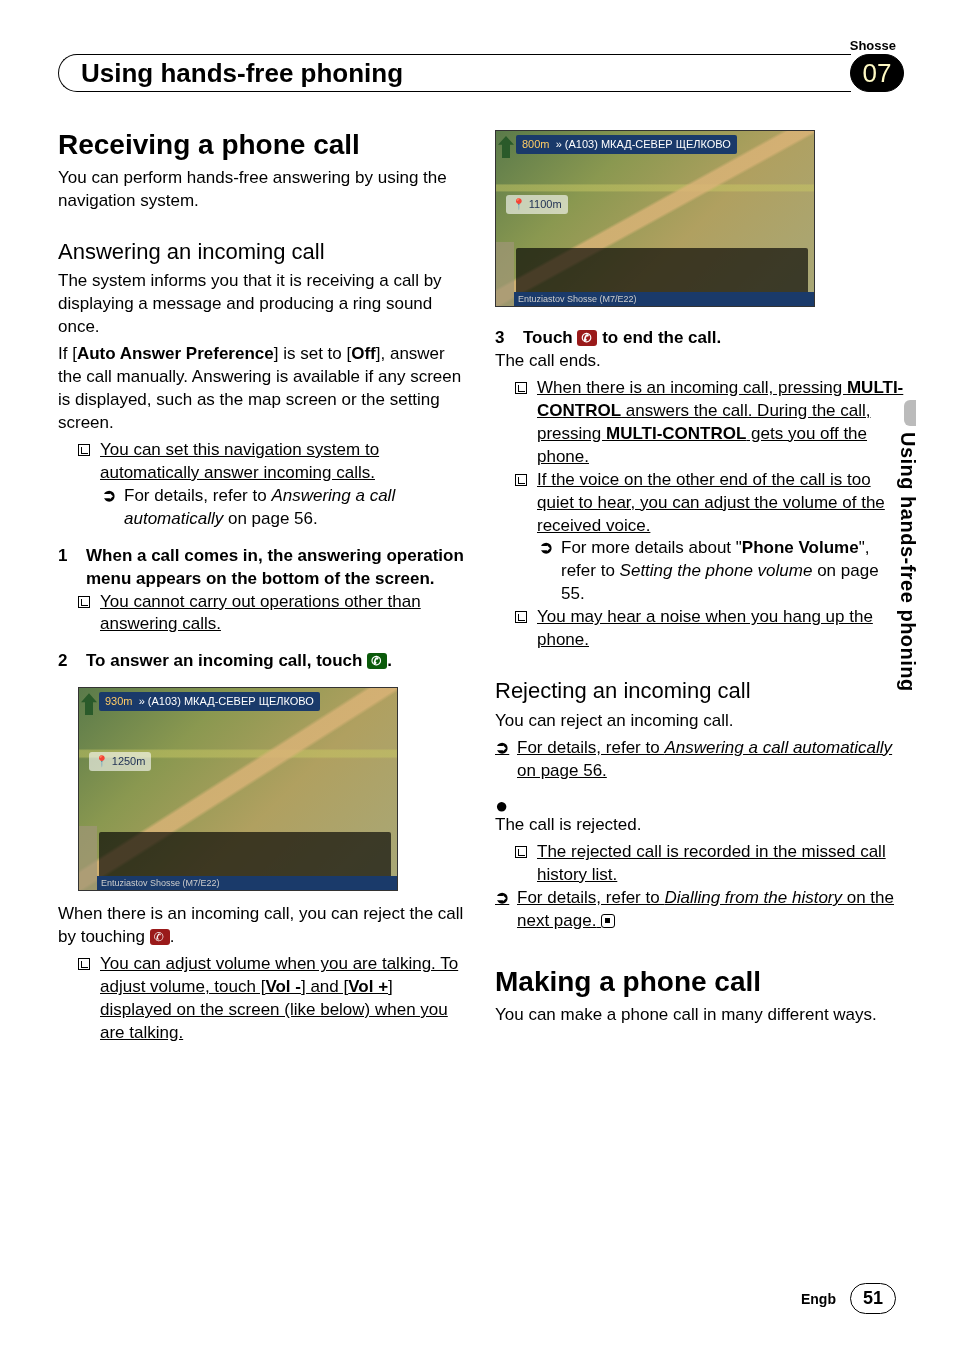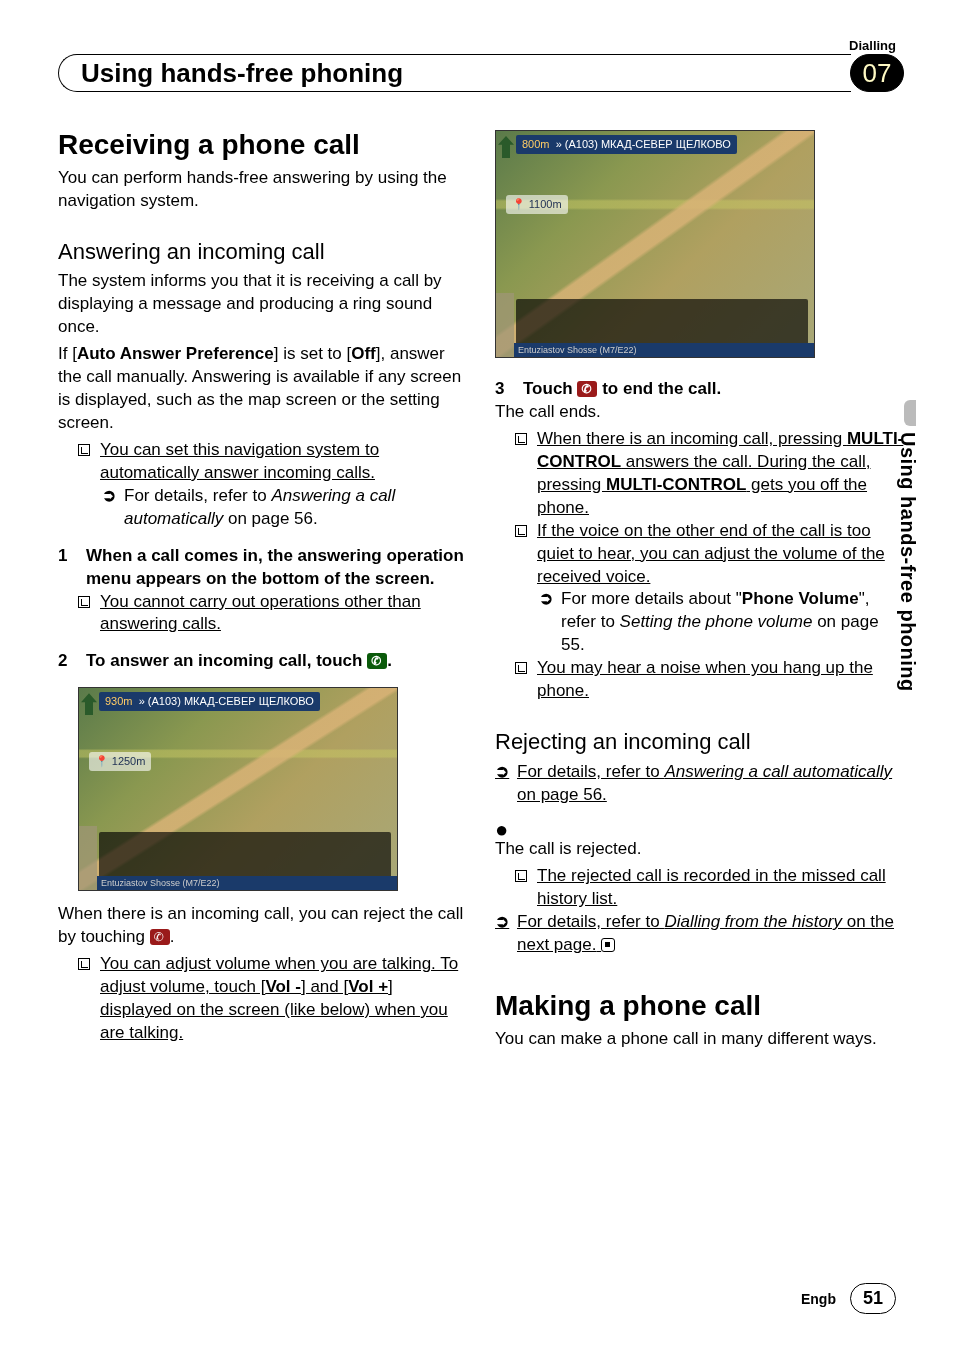--- a/index.html
+++ b/index.html
@@ -121,21 +121,21 @@
     width: 320px;
     height: 204px;
     margin: 14px auto 12px 20px;
     position: relative;
     background: linear-gradient(135deg, #5a7a4a 0%, #8a9850 30%, #b0a060 60%, #a8a878 100%);
     border: 1px solid #333;
     overflow: hidden;
   }
   .screenshot2 {
     width: 320px;
-    height: 228px;
+    height: 177px;
     margin: 0 0 20px 0;
     position: relative;
     background: linear-gradient(135deg, #5a7a4a 0%, #8a9850 30%, #b0a060 60%, #a8a878 100%);
     border: 1px solid #333;
     overflow: hidden;
   }
   .map-route {
     position: absolute;
     top: 4px;
     left: 20px;
@@ -308,21 +308,21 @@
     inset:0;
     background:
       linear-gradient(to bottom right, transparent 45%, rgba(220,180,120,0.8) 46%, rgba(220,180,120,0.8) 50%, transparent 51%),
       linear-gradient(to bottom, transparent 30%, rgba(200,200,100,0.5) 31%, rgba(200,200,100,0.5) 34%, transparent 35%);
   }
 </style>
 </head>
 <body>
 
 <div class="page">
-  <div class="chapter-label">Dialling</div>
+  <div class="chapter-label">Shosse</div>
 
   <div class="header-bar">
     <div class="header-pill">
       <div class="header-title">Using hands-free phoning</div>
       <div class="chapter-num">07</div>
     </div>
   </div>
 
   <div class="columns">
 
@@ -428,20 +428,21 @@
       <div class="sub-bullet">
         <span class="mark arrow-mark">➲</span>
         <span><span>For more details about "</span><span class="bold">Phone Volume</span><span>", refer to </span><span class="italic">Setting the phone volume</span><span> on page 55.</span></span>
       </div>
       <div class="bullet-row">
         <span class="mark"><span class="checkbox-mark"></span></span>
         <span>You may hear a noise when you hang up the phone.</span>
       </div>
 
       <h2>Rejecting an incoming call</h2>
+      <p>You can reject an incoming call.</p>
       <div class="bullet-row" style="margin-left:0">
         <span class="mark arrow-mark">➲</span>
         <span><span>For details, refer to </span><span class="italic">Answering a call automatically</span><span> on page 56.</span></span>
       </div>
 
       <div class="step">
         <span class="step-num" style="font-size:22px;line-height:0.8">●</span>
       </div>
       <p>The call is rejected.</p>
       <div class="bullet-row">

